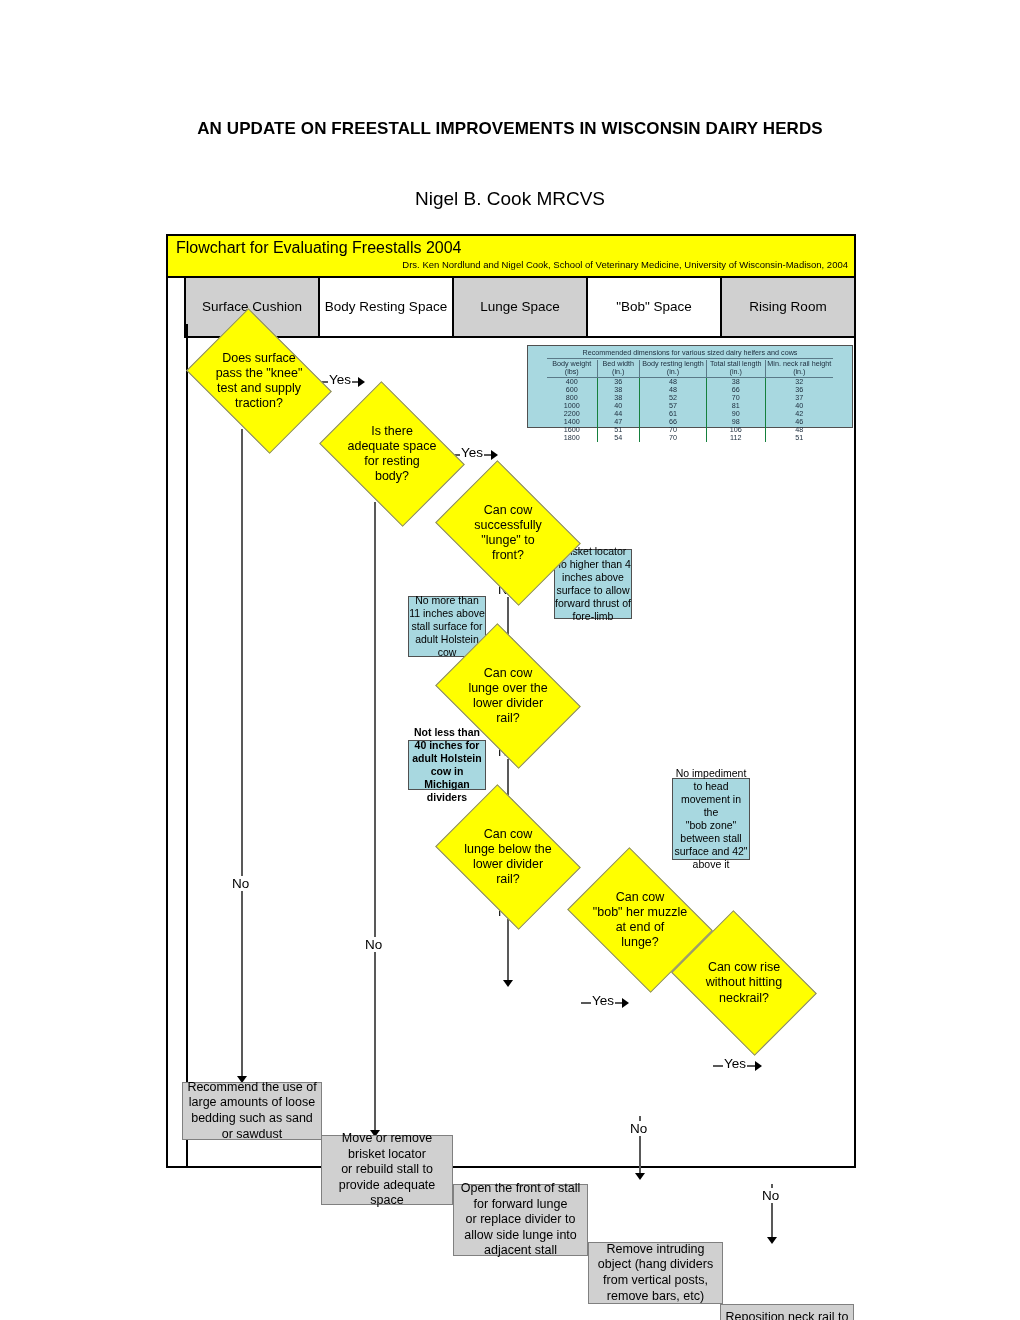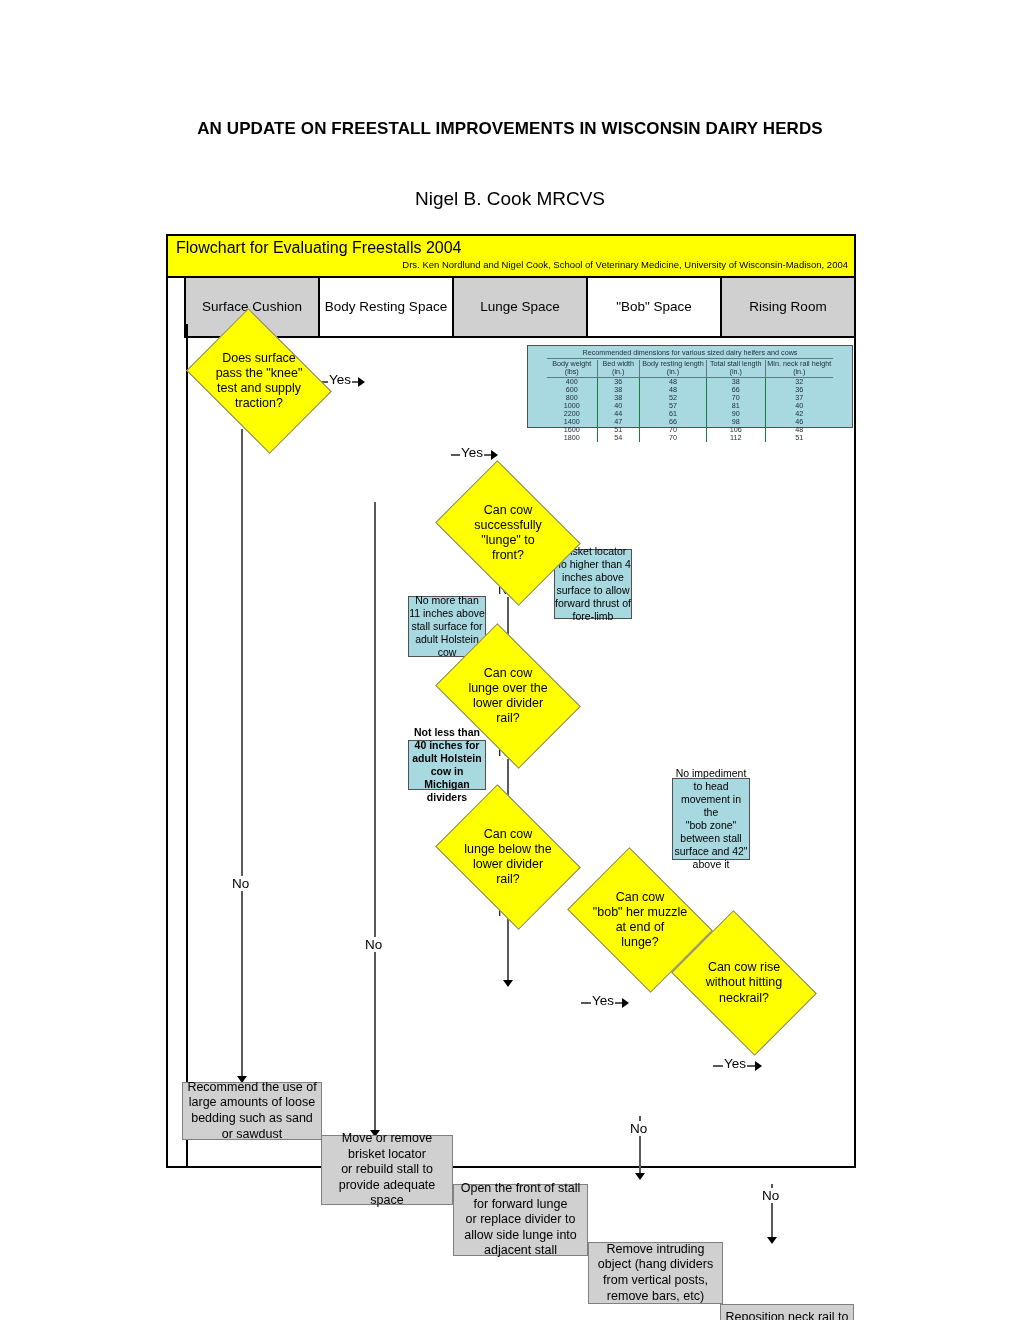--- a/index.html
+++ b/index.html
@@ -233,20 +233,27 @@
 above it</div>
 
     <div class="dia" style="left:32px;top:13px;width:118px;height:88px;">
       <div class="shape"></div>
       <div class="txt">Does surface
 pass the "knee"
 test and supply
 traction?</div>
     </div>
 
+    <div class="dia" style="left:165px;top:86px;width:118px;height:88px;">
+      <div class="shape"></div>
+      <div class="txt">Is there
+adequate space
+for resting
+body?</div>
+    </div>
 
     <div class="dia" style="left:281px;top:165px;width:118px;height:88px;">
       <div class="shape"></div>
       <div class="txt">Can cow
 successfully
 "lunge" to
 front?</div>
     </div>
 
     <div class="dia" style="left:281px;top:328px;width:118px;height:88px;">

